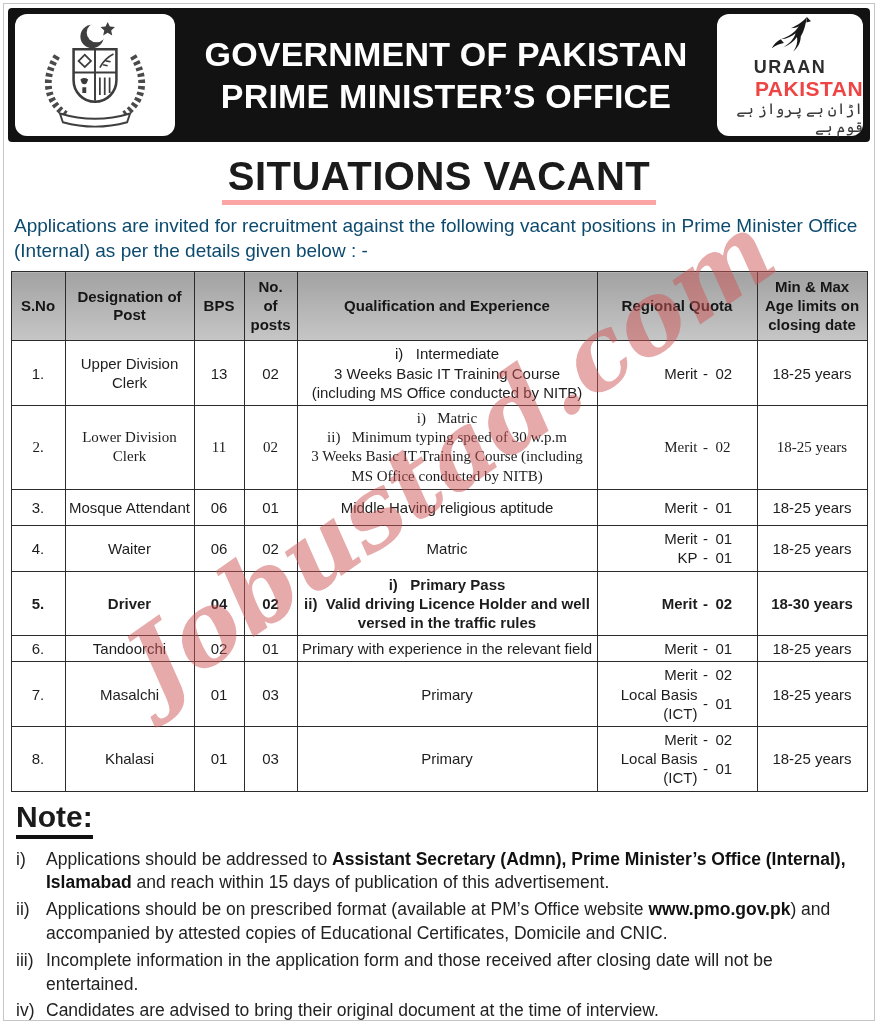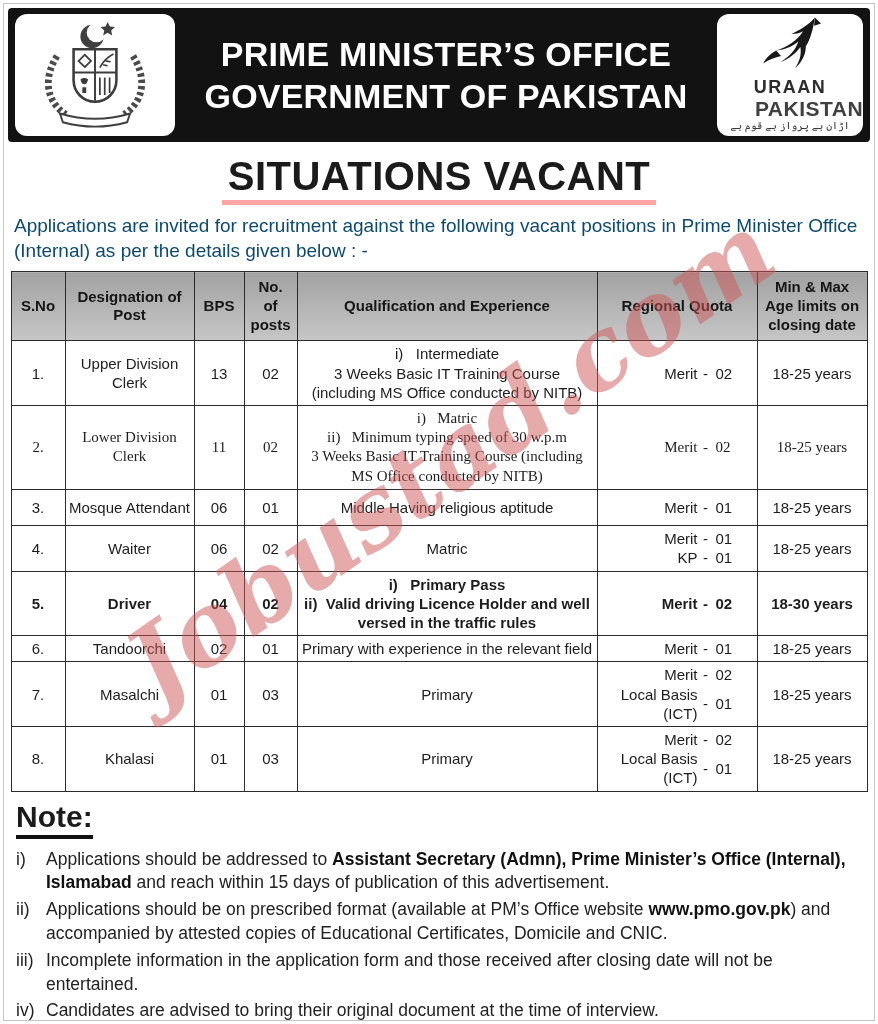--- a/index.html
+++ b/index.html
@@ -36,22 +36,22 @@
     font-weight:bold; font-size:34px; line-height:1.25;
     letter-spacing:0.2px;
   }
   .logo-box {
     width:146px; height:122px; margin-right:7px;
     background:#ffffff; border-radius:12px;
     display:flex; flex-direction:column; align-items:center;
     padding-top:2px; flex:none;
   }
   .logo-word1 { font-size:18px; font-weight:bold; color:#2d2d2d; letter-spacing:1.5px; line-height:1.05; }
-  .logo-word2 { font-size:21px; font-weight:bold; color:#404040; letter-spacing:0.5px; line-height:1.1;margin-left:38px; }
-  .logo-urdu  { font-size:10px; color:#3a3a3a; margin-top:0; direction:rtl; }
+  .logo-word2 { font-size:21px; font-weight:bold; color:#ef4444; letter-spacing:0.5px; line-height:1.1;margin-left:38px; }
+  .logo-urdu  { font-size:15px; color:#3a3a3a; margin-top:0; direction:rtl; }
 
   
   .vacant-wrap { text-align:center; margin:12px 0 8px 0; }
   .vacant {
     display:inline-block;
     font-size:40px; font-weight:bold; letter-spacing:0.5px;
     border-bottom:5px solid #fca5a5; padding:0 6px 1px 6px;
   }
   .intro { font-size:19px; line-height:1.32; padding:0 6px; color:#0c4a6e; }
 
@@ -134,22 +134,22 @@
         <rect x="50" y="38.5" width="9" height="9" transform="rotate(45 54.5 43)" fill="none" stroke="#3c3c3c" stroke-width="1.8"></rect>
         <path d="M70 50 C74 42 80 38 84 36 M73 47 l5 1 M76 43 l5 1" stroke="#3c3c3c" stroke-width="1.6" fill="none"></path>
         <path d="M50 62 q4 -3 8 0 l-1.5 4 q-2.5 2 -5 0 Z M52 70 h4 v6 h-4 Z" fill="#3c3c3c"></path>
         <path d="M70 60 v18 M75 60 v18 M80 60 v16" stroke="#3c3c3c" stroke-width="1.8"></path>
 
         <path d="M29 97 Q65 108 101 97 L98 106 Q65 115 32 106 Z" fill="#ffffff" stroke="#3f3f3f" stroke-width="2"></path>
       </svg>
     </div>
 
     <div class="title-block">
+      <div>GOVERNMENT OF PAKISTAN</div>
       <div>PRIME MINISTER’S OFFICE</div>
-      <div>GOVERNMENT OF PAKISTAN</div>
     </div>
 
     <div class="logo-box">
       <svg viewBox="0 0 100 90" width="78" height="62">
         <path fill="#181818" d="M86 2 C76 14 64 20 52 26 C58 26 64 25 69 22 C60 36 47 44 30 50 C43 49 54 44 62 37 C58 50 49 59 36 67 C49 62 59 54 65 45 C67 56 64 66 57 76 C67 68 73 56 73 44 C80 33 84 17 86 2 Z"></path>
         <path fill="#181818" d="M86 2 L95 11 L85 14 Z"></path>
         <path fill="#181818" d="M30 50 C22 54 15 61 11 69 C20 63 28 60 37 58 Z"></path>
       </svg>
       <div class="logo-word1">URAAN</div>
       <div class="logo-word2">PAKISTAN</div>

